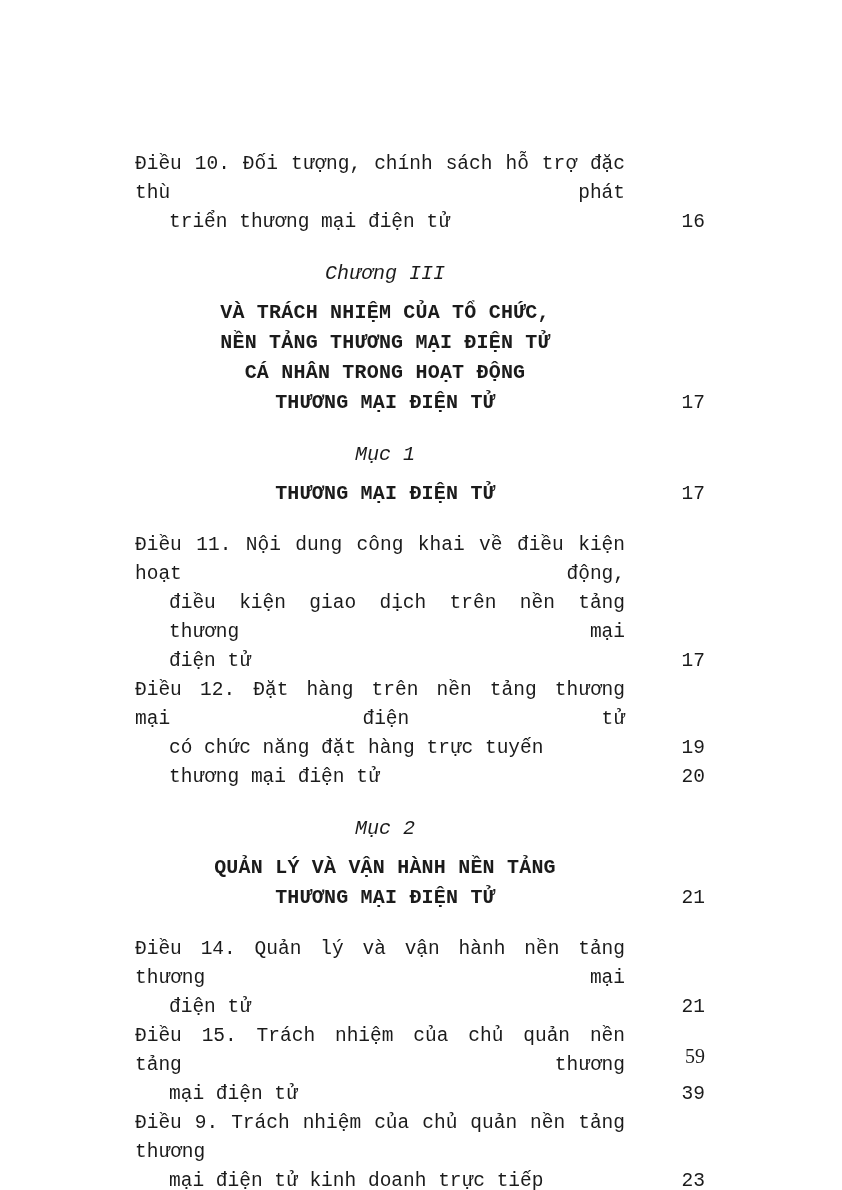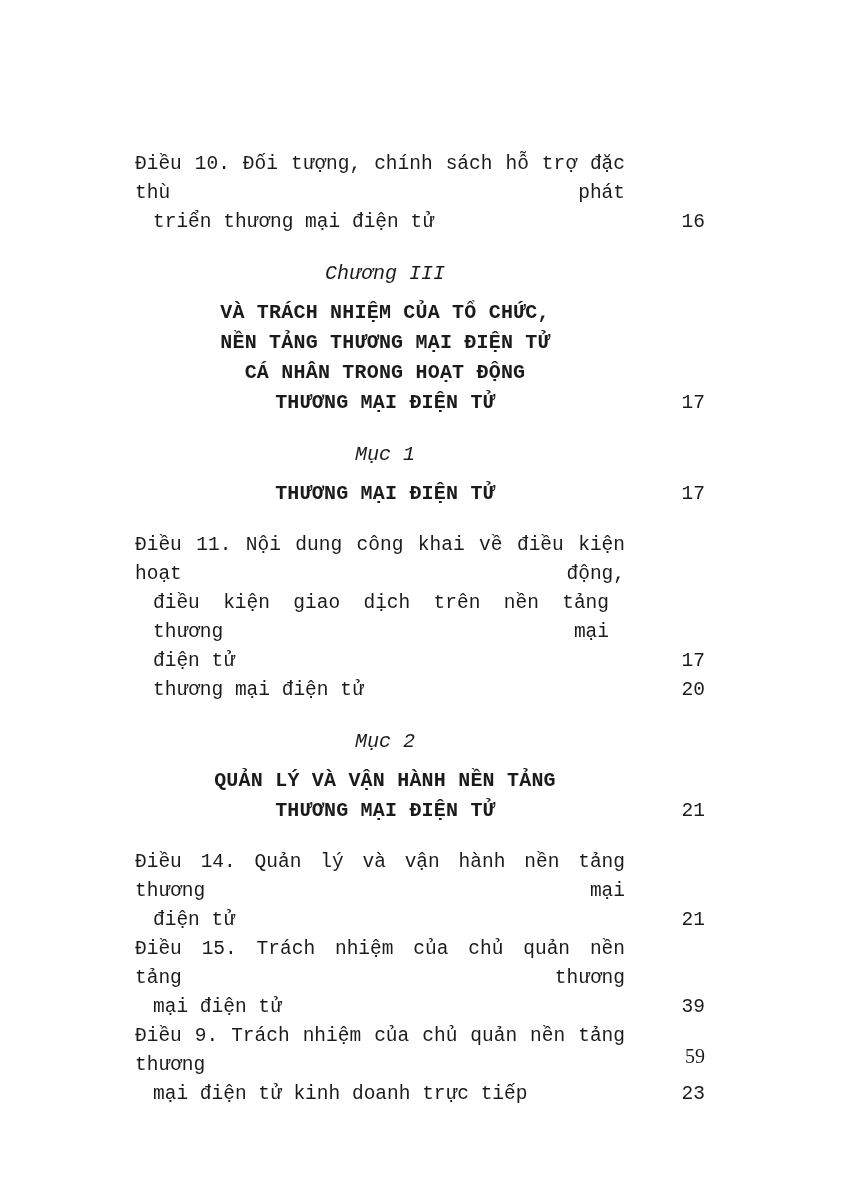--- a/index.html
+++ b/index.html
@@ -41,21 +41,21 @@
     line-height: 29px;
   }
   
   .article { margin: 0; }
   .article .line {
     width: 490px;
     text-align: justify;
     text-align-last: justify;
   }
   .article .line.cont {
-    margin-left: 18px;
+    margin-left: 34px;
     width: 456px;
   }
   .article .line.last {
     text-align-last: left;
   }
   
   .label {
     margin-top: 22px;
     margin-bottom: 9px;
   }
@@ -116,20 +116,25 @@
         <div class="hline">THƯƠNG MẠI ĐIỆN TỬ</div>
         <span class="entry-page">17</span>
       </div>
       <div class="entry article">
         <div class="line">Điều 11. Nội dung công khai về điều kiện hoạt động,</div>
         <div class="line cont">điều kiện giao dịch trên nền tảng thương mại</div>
         <div class="line cont last">điện tử</div>
         <span class="entry-page">17</span>
       </div>
       <div class="entry article">
+        <div class="line">Điều 12. Đặt hàng trên nền tảng thương mại điện tử</div>
+        <div class="line cont last">có chức năng đặt hàng trực tuyến</div>
+        <span class="entry-page">19</span>
+      </div>
+      <div class="entry article">
         <div class="line cont last">thương mại điện tử</div>
         <span class="entry-page">20</span>
       </div>
       <div class="entry label">
         <div class="hline">Mục 2</div>
       </div>
       <div class="entry heading">
         <div class="hline">QUẢN LÝ VÀ VẬN HÀNH NỀN TẢNG</div>
         <div class="hline">THƯƠNG MẠI ĐIỆN TỬ</div>
         <span class="entry-page">21</span>

